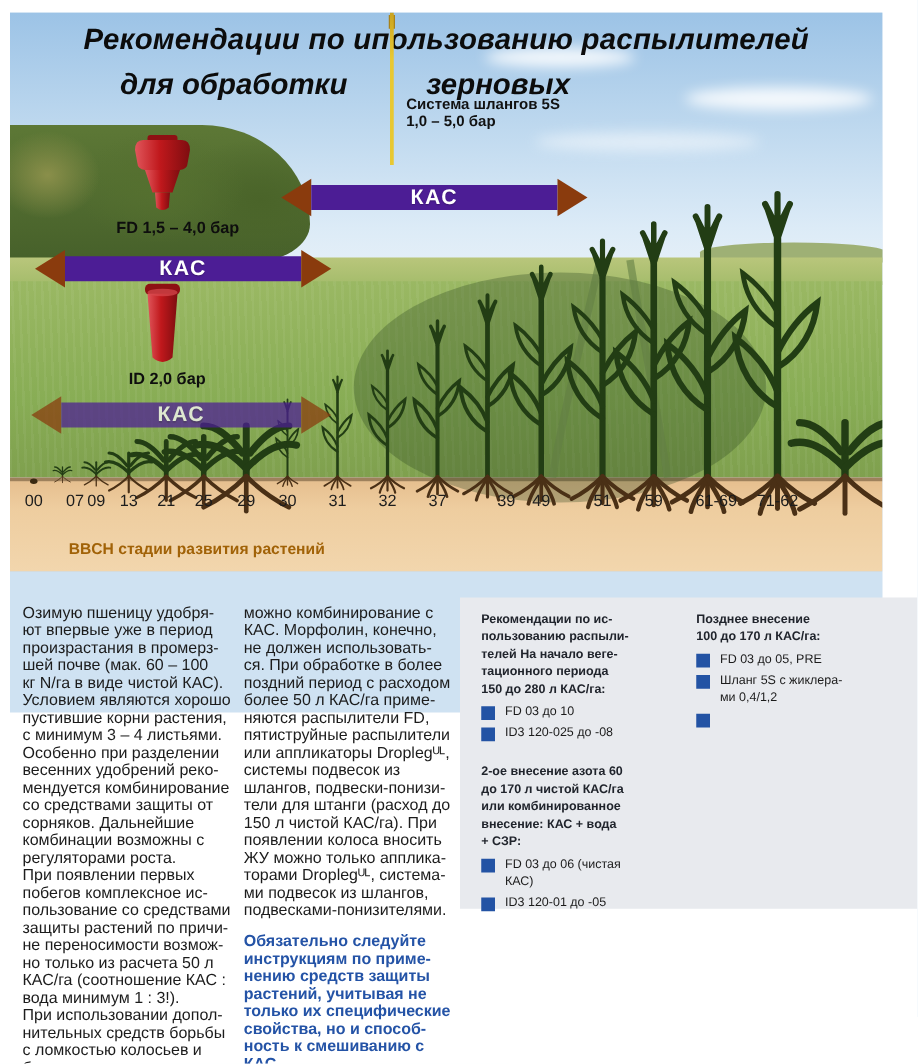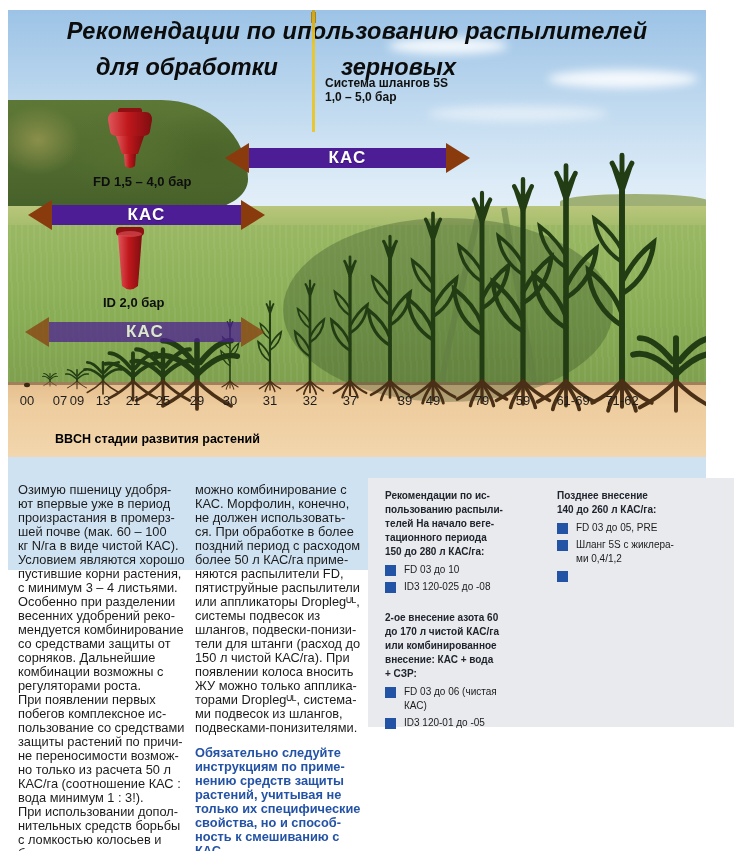--- a/index.html
+++ b/index.html
@@ -48,21 +48,21 @@
                      border-right:24px solid #8a3b0d;}
   .kas-arrow .head-r{width:0;height:0;border-top:15px solid transparent;border-bottom:15px solid transparent;
                      border-left:24px solid #8a3b0d;}
   .kas-arrow .bar{flex:1;height:20px;background:#4c1d95;display:flex;align-items:center;justify-content:center;}
   .kas-label{color:#fff;font-weight:bold;font-size:17px;letter-spacing:1.2px;text-shadow:0 1px 1px rgba(0,0,0,.25);}
   .arrow-top{left:217px;top:133px;width:245px;}
   .arrow-mid{left:20px;top:190px;width:237px;}
   .arrow-bot{left:17px;top:307px;width:240px;opacity:.72;}
   
   .stage{position:absolute;top:383px;transform:translateX(-50%);font-size:13px;color:#1d1d1d;}
-  .bbch-caption{position:absolute;left:47px;top:422px;font-size:12.5px;font-weight:bold;color:#000000;}
+  .bbch-caption{position:absolute;left:47px;top:422px;font-size:12.5px;font-weight:bold;color:#a16207;}
   
   .bodytext{position:absolute;font-size:12.8px;line-height:14px;white-space:pre-line;color:#1c1c1c;}
   .col1{left:18px;top:483px;width:176px;}
   .col2{left:195px;top:483px;width:180px;}
   .col2-note{left:195px;top:746px;width:180px;font-weight:bold;color:#2453a6;}
   .panel{position:absolute;left:368px;top:478px;width:366px;height:249px;background:#e8eaee;}
   .pcol{position:absolute;top:11px;font-size:10px;line-height:14px;}
   .pcol3{left:17px;width:168px;} .pcol4{left:189px;width:170px;}
   .phead{font-weight:bold;color:#20242c;white-space:pre-line;margin:0 0 4px 0;}
   .pitem{display:flex;margin:0 0 3px 0;}
@@ -203,21 +203,21 @@
     <span class="stage" style="left:95px">13</span>
     <span class="stage" style="left:125px">21</span>
     <span class="stage" style="left:155px">25</span>
     <span class="stage" style="left:189px">29</span>
     <span class="stage" style="left:222px">30</span>
     <span class="stage" style="left:262px">31</span>
     <span class="stage" style="left:302px">32</span>
     <span class="stage" style="left:342px">37</span>
     <span class="stage" style="left:397px">39</span>
     <span class="stage" style="left:425px">49</span>
-    <span class="stage" style="left:474px">79</span>
+    <span class="stage" style="left:474px">51</span>
     <span class="stage" style="left:515px">59</span>
     <span class="stage" style="left:565px">61-69</span>
     <span class="stage" style="left:614px">71-62</span>
     <div class="bbch-caption">BBCH стадии развития растений</div>
   </div>
 
   <div class="bodytext col1">Озимую пшеницу удобря-
 ют впервые уже в период
 произрастания в промерз-
 шей почве (мак. 60 – 100
@@ -297,21 +297,21 @@
         <span class="txt">FD 03 до 06 (чистая
 КАС)</span>
       </div>
       <div class="pitem">
         <span class="sq"></span>
         <span class="txt">ID3 120-01 до -05</span>
       </div>
     </div>
     <div class="pcol pcol4">
       <p class="phead">Позднее внесение
-140 до 260 л КАС/га:</p>
+100 до 170 л КАС/га:</p>
       <div class="pitem">
         <span class="sq"></span>
         <span class="txt">FD 03 до 05, PRE</span>
       </div>
       <div class="pitem">
         <span class="sq"></span>
         <span class="txt">Шланг 5S с  жиклера-
 ми 0,4/1,2</span>
       </div>
       <div class="pitem">

